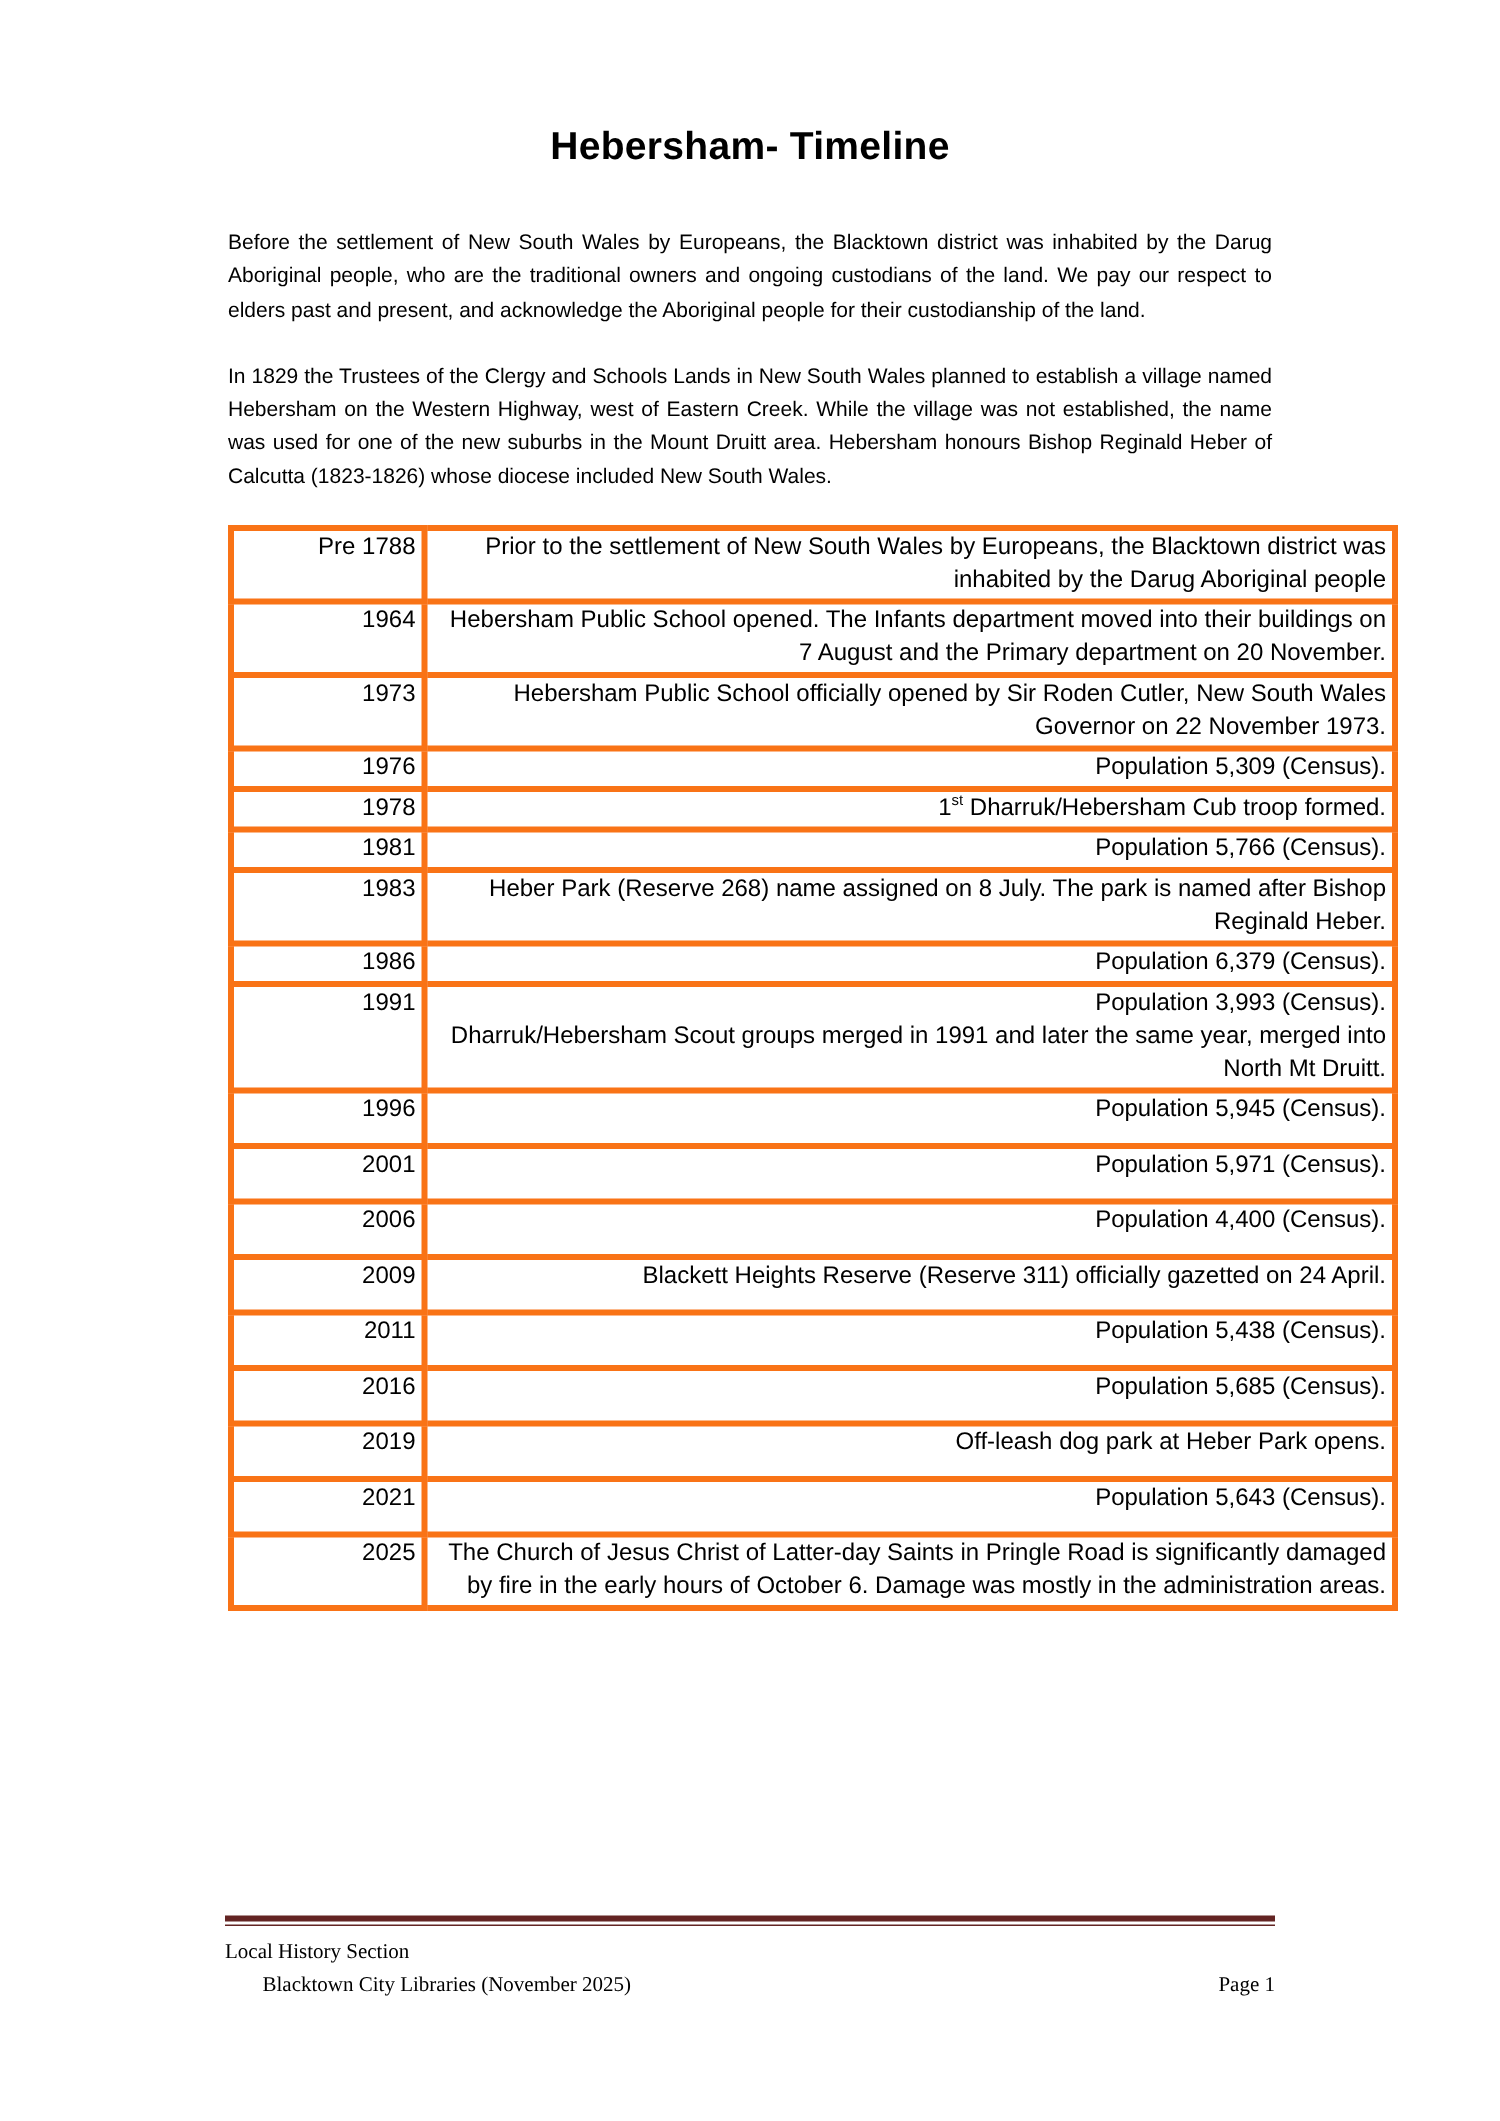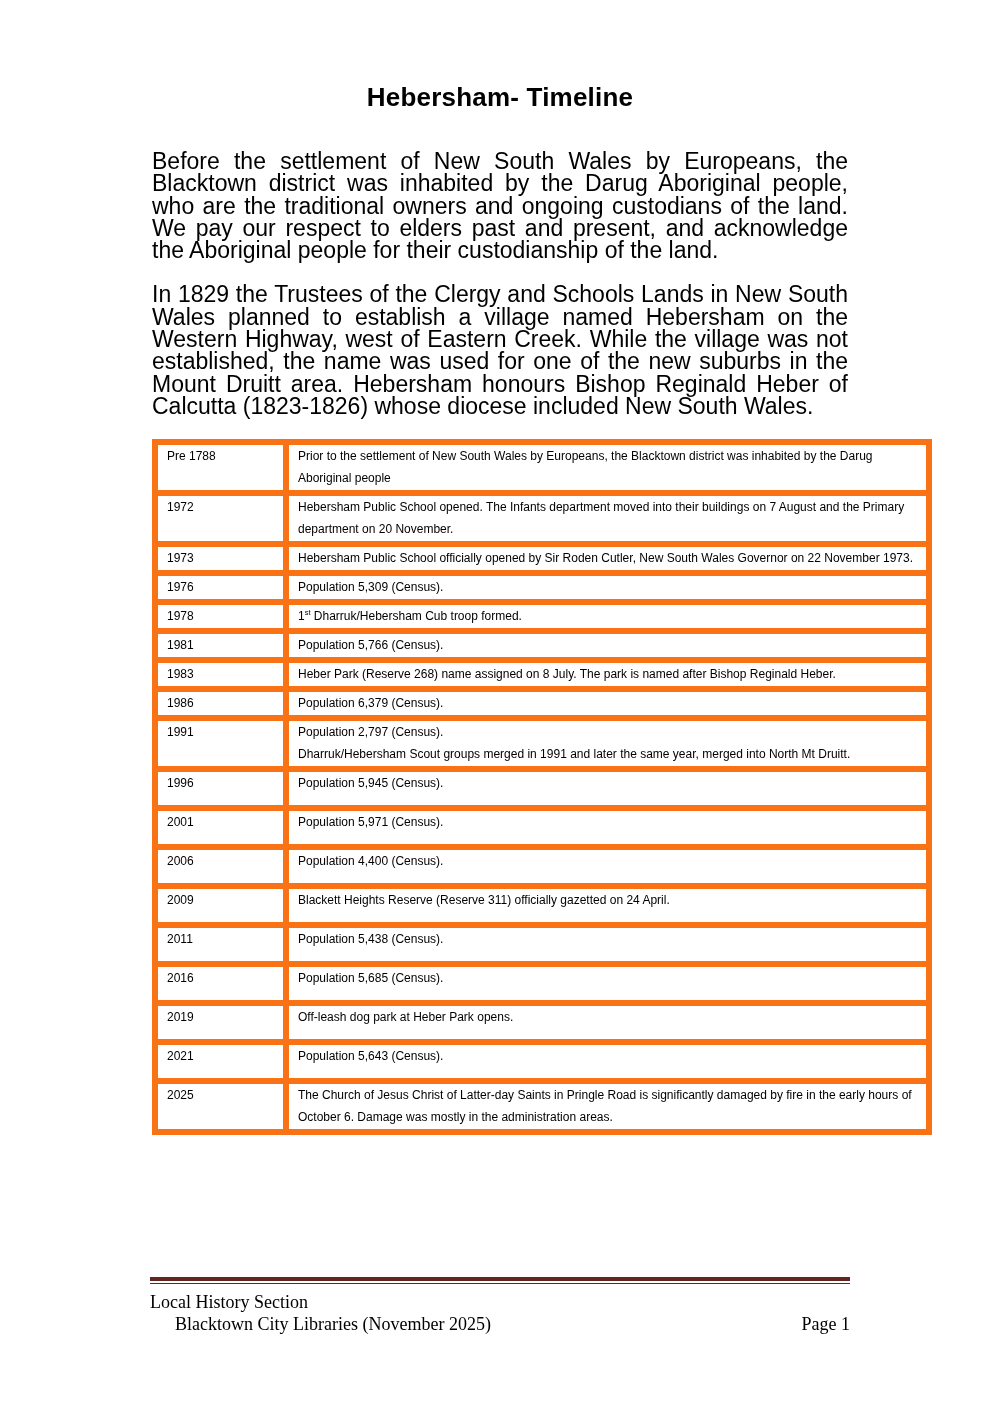--- a/index.html
+++ b/index.html
@@ -22,36 +22,37 @@
   .title {
     margin: 0 0 38px 0;
     font-size: 26px;
     line-height: 30px;
     font-weight: bold;
     text-align: center;
     letter-spacing: 0.2px;
   }
   .para {
     margin: 0 0 22px 0;
-    font-size: 23px;
+    font-size: 14px;
     line-height: 22.3px;
     text-align: justify;
   }
   .timeline-table {
     border-collapse: collapse;
     table-layout: fixed;
     width: 780px;           
     margin-top: 12px;
   }
   .timeline-table td {
-    border: 6px solid #f97316;
+    border: 4px solid #f97316;
     vertical-align: top;
-    font-size: 12px;
+    font-size: 16px;
     line-height: 22px;
     padding: 0 4px 1px 9px;
+    text-align: right;
   }
   .timeline-table td.year-cell { width: 112px; }
   .timeline-table tr.spaced td { padding-bottom: 11px; }
   .timeline-table sup {
     font-size: 0.62em;
     line-height: 0;
     vertical-align: super;
   }
   .footer {
     position: absolute;
@@ -60,21 +61,21 @@
     width: 700px;
     font-family: "Liberation Serif", serif;
   }
   .footer-rule {
     height: 2px;
     border-top: 4px solid #632423;
     border-bottom: 1px solid #632423;
     margin-bottom: 7px;
   }
   .footer-line {
-    font-size: 18px;
+    font-size: 14px;
     line-height: 22px;
   }
   .footer-row {
     display: flex;
     justify-content: space-between;
     margin-left: 25px;
   }
 </style>
 </head>
 <body>
@@ -90,21 +91,21 @@
 
     <table class="timeline-table">
       <tbody>
           <tr>
             <td class="year-cell">Pre 1788</td>
             <td class="event-cell">
               <div>Prior to the settlement of New South Wales by Europeans, the Blacktown district was inhabited by the Darug Aboriginal people</div>
             </td>
           </tr>
           <tr>
-            <td class="year-cell">1972</td>
+            <td class="year-cell">1964</td>
             <td class="event-cell">
               <div>Hebersham Public School opened. The Infants department moved into their buildings on 7 August and the Primary department on 20 November.</div>
             </td>
           </tr>
           <tr>
             <td class="year-cell">1973</td>
             <td class="event-cell">
               <div>Hebersham Public School officially opened by Sir Roden Cutler, New South Wales Governor on 22 November 1973.</div>
             </td>
           </tr>
@@ -134,21 +135,21 @@
           </tr>
           <tr>
             <td class="year-cell">1986</td>
             <td class="event-cell">
               <div>Population 6,379 (Census).</div>
             </td>
           </tr>
           <tr>
             <td class="year-cell">1991</td>
             <td class="event-cell">
-              <div>Population 2,797 (Census).</div>
+              <div>Population 3,993 (Census).</div>
               <div>Dharruk/Hebersham Scout groups merged in 1991 and later the same year, merged into North Mt Druitt.</div>
             </td>
           </tr>
           <tr class="spaced">
             <td class="year-cell">1996</td>
             <td class="event-cell">
               <div>Population 5,945 (Census).</div>
             </td>
           </tr>
           <tr class="spaced">

